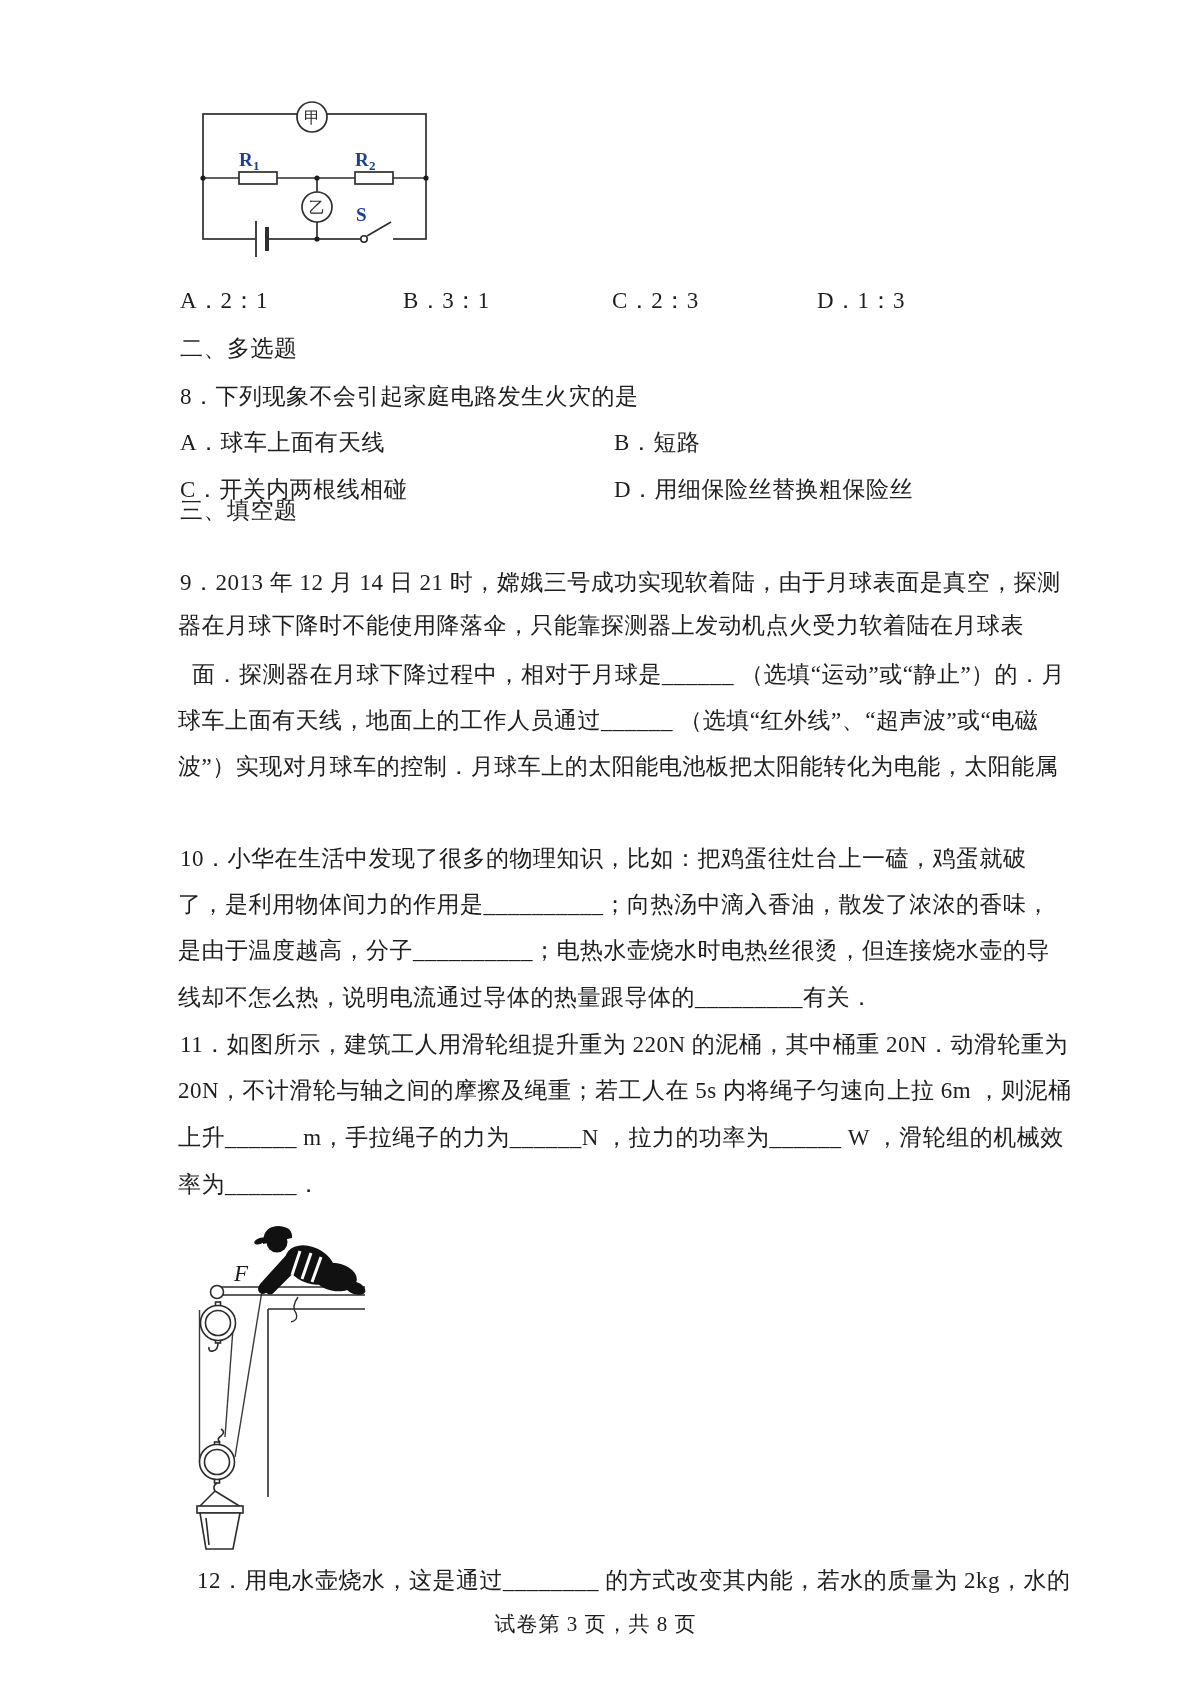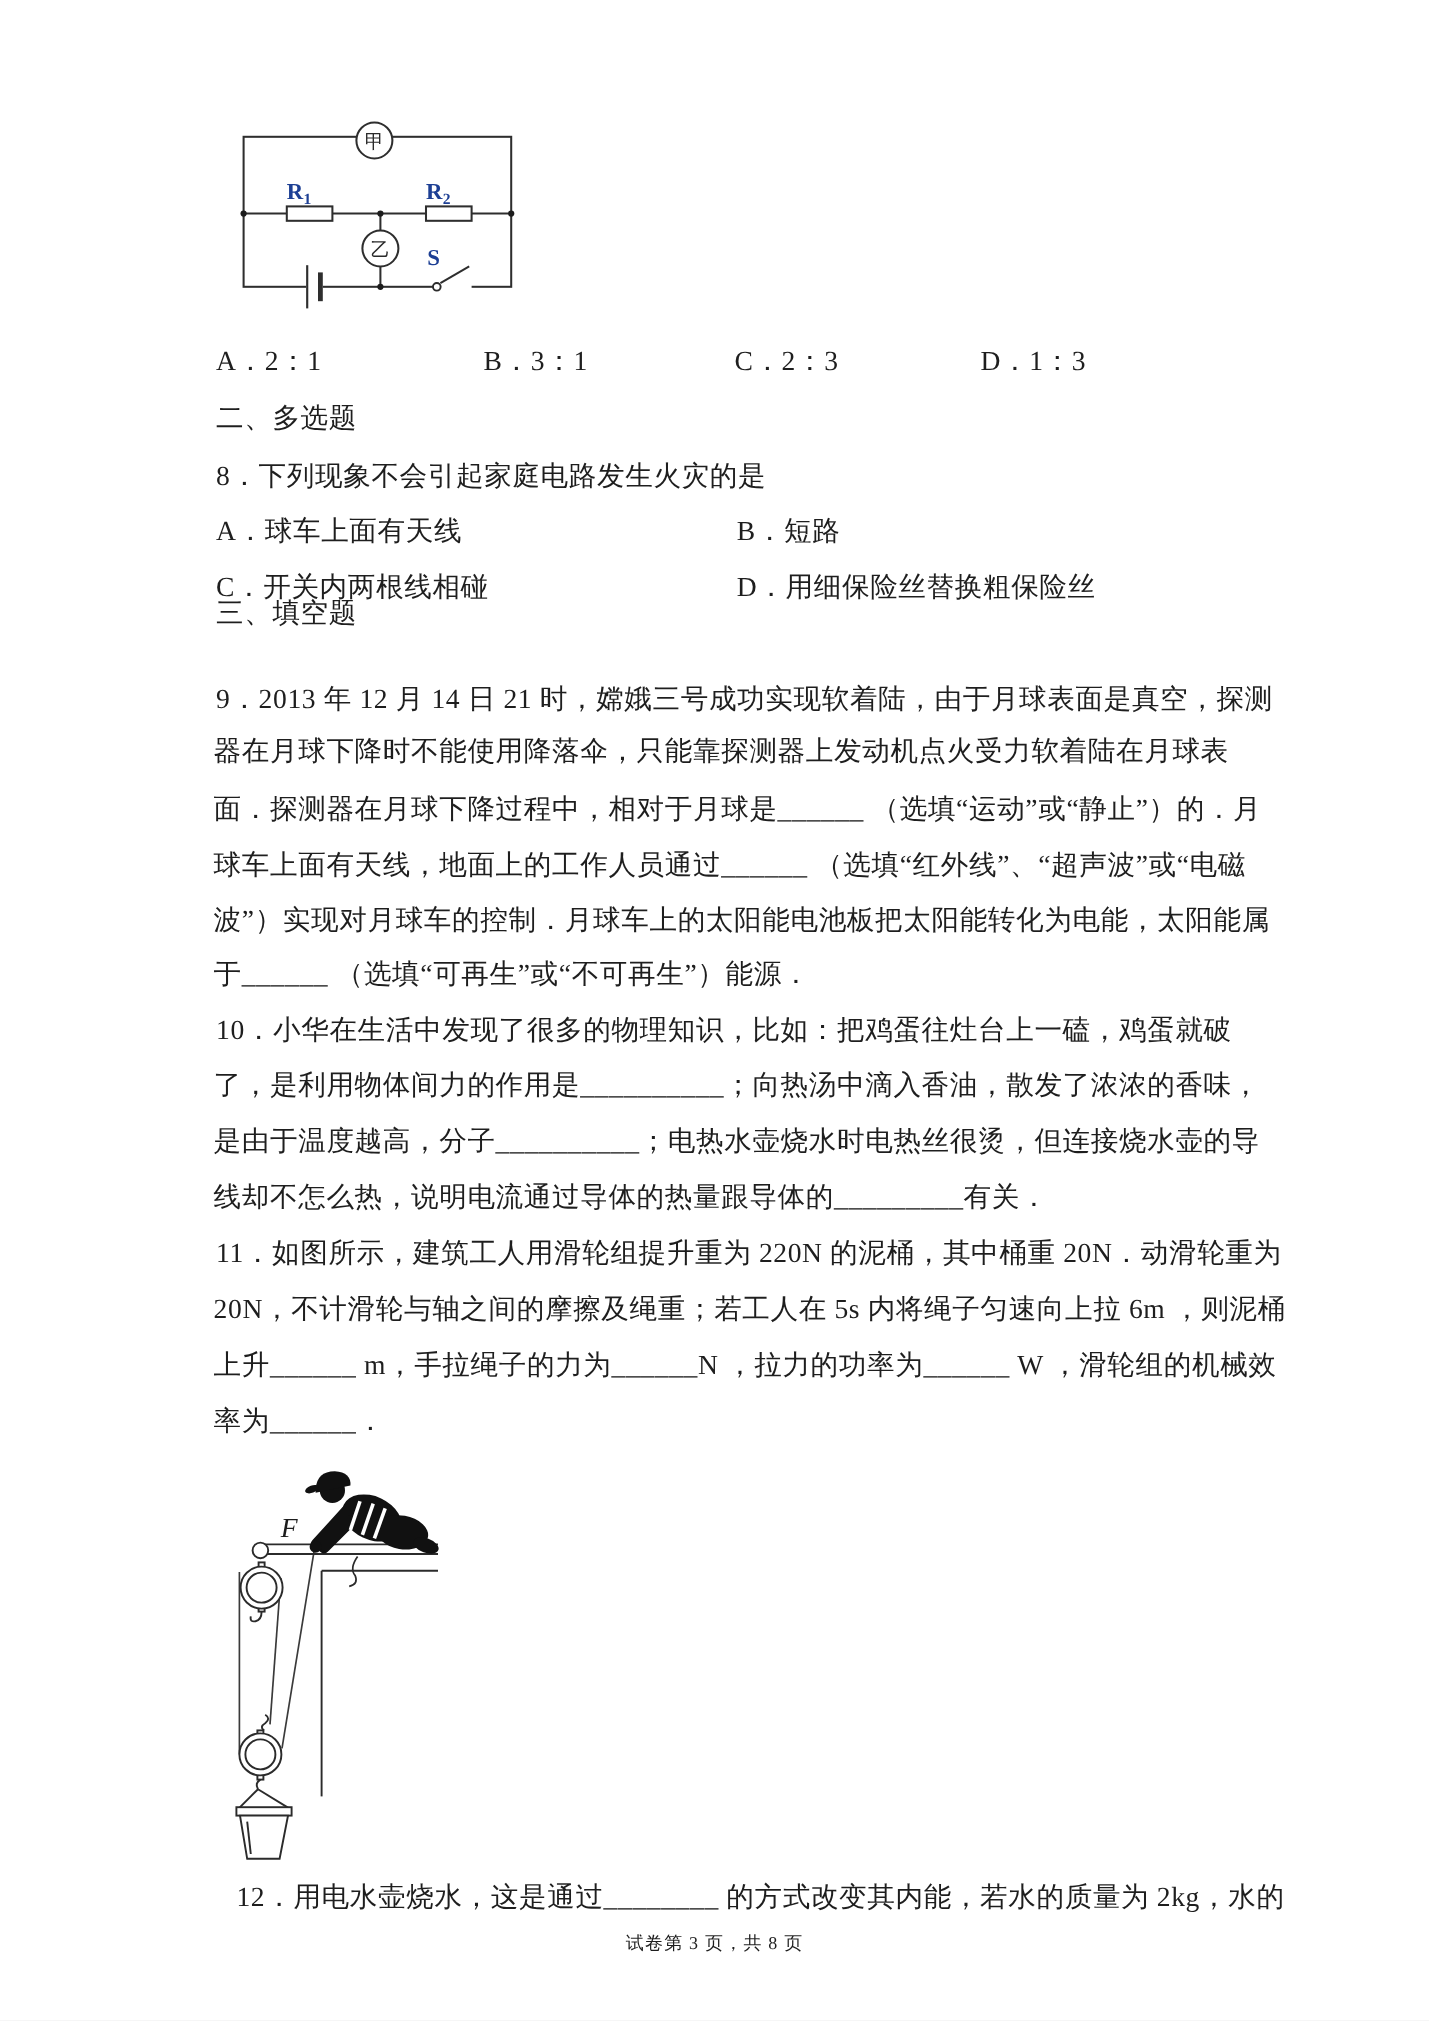--- a/index.html
+++ b/index.html
@@ -16,21 +16,21 @@
     position:absolute;
     white-space:nowrap;
     font-size:23px;
     letter-spacing:0.5px;
     line-height:26px;
   }
   .footer{
     position:absolute;
     left:50%;top:1610px;
     transform:translateX(-50%);
-    font-size:15px;
+    font-size:21px;
     letter-spacing:1px;
   }
   svg{position:absolute;}
   svg text{font-family:"Liberation Serif","DejaVu Serif",serif;}
   .wire{stroke:#2e2e2e;stroke-width:1.7;fill:none;}
   .boxw{stroke:#2e2e2e;stroke-width:1.7;fill:#ffffff;}
   .dot{fill:#1c1c1c;}
   .meter-txt{font-size:16px;fill:#2a2a2a;text-anchor:middle;}
   .lblR{font-size:19px;font-weight:bold;fill:#1d3f94;}
   .lblRsub{font-size:13px;font-weight:bold;fill:#1d3f94;}
@@ -90,24 +90,23 @@
   <span class="line" style="top:384px;left:180px">8．下列现象不会引起家庭电路发生火灾的是</span>
   <span class="line" style="top:430px;left:180px">A．球车上面有天线</span>
   <span class="line" style="top:430px;left:614px">B．短路</span>
   <span class="line" style="top:477px;left:180px">C．开关内两根线相碰</span>
   <span class="line" style="top:477px;left:614px">D．用细保险丝替换粗保险丝</span>
 
   <span class="line" style="top:498px;left:180px">三、填空题</span>
 
   <span class="line" style="top:570px;left:180px">9．2013 年 12 月 14 日 21 时，嫦娥三号成功实现软着陆，由于月球表面是真空，探测</span>
   <span class="line" style="top:613px;left:178px">器在月球下降时不能使用降落伞，只能靠探测器上发动机点火受力软着陆在月球表</span>
-  <span class="line" style="top:662px;left:178px">面．探测器在月球下降过程中，相对于月球是______ （选填“运动”或“静止”）的．月</span>
+  <span class="line" style="top:662px;left:192px">面．探测器在月球下降过程中，相对于月球是______ （选填“运动”或“静止”）的．月</span>
   <span class="line" style="top:708px;left:178px">球车上面有天线，地面上的工作人员通过______ （选填“红外线”、“超声波”或“电磁</span>
   <span class="line" style="top:754px;left:178px">波”）实现对月球车的控制．月球车上的太阳能电池板把太阳能转化为电能，太阳能属</span>
-  <span class="line" style="top:799px;left:178px">于______ （选填“可再生”或“不可再生”）能源．</span>
 
   <span class="line" style="top:846px;left:180px">10．小华在生活中发现了很多的物理知识，比如：把鸡蛋往灶台上一磕，鸡蛋就破</span>
   <span class="line" style="top:938px;left:178px">是由于温度越高，分子__________；电热水壶烧水时电热丝很烫，但连接烧水壶的导</span>
   <span class="line" style="top:892px;left:178px">了，是利用物体间力的作用是__________；向热汤中滴入香油，散发了浓浓的香味，</span>
   <span class="line" style="top:985px;left:178px">线却不怎么热，说明电流通过导体的热量跟导体的_________有关．</span>
 
   <span class="line" style="top:1032px;left:180px">11．如图所示，建筑工人用滑轮组提升重为 220N 的泥桶，其中桶重 20N．动滑轮重为</span>
   <span class="line" style="top:1078px;left:178px">20N，不计滑轮与轴之间的摩擦及绳重；若工人在 5s 内将绳子匀速向上拉 6m ，则泥桶</span>
   <span class="line" style="top:1125px;left:178px">上升______ m，手拉绳子的力为______N ，拉力的功率为______ W ，滑轮组的机械效</span>
   <span class="line" style="top:1172px;left:178px">率为______．</span>

